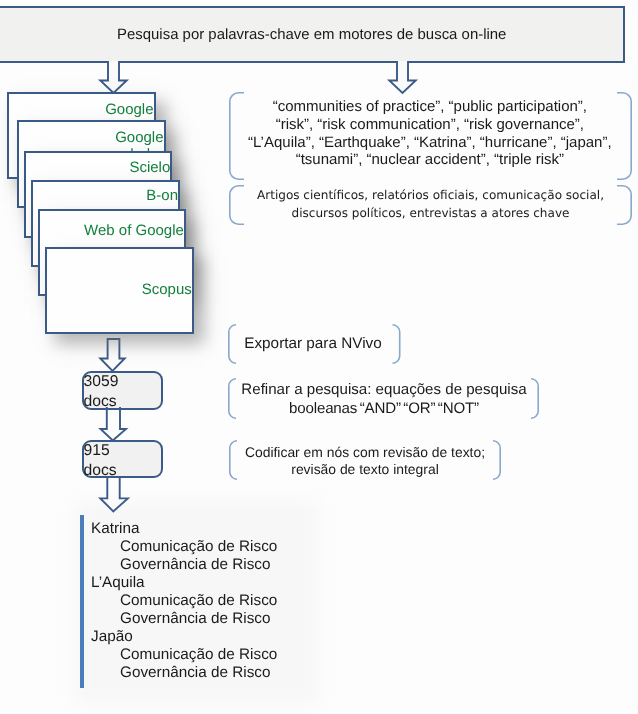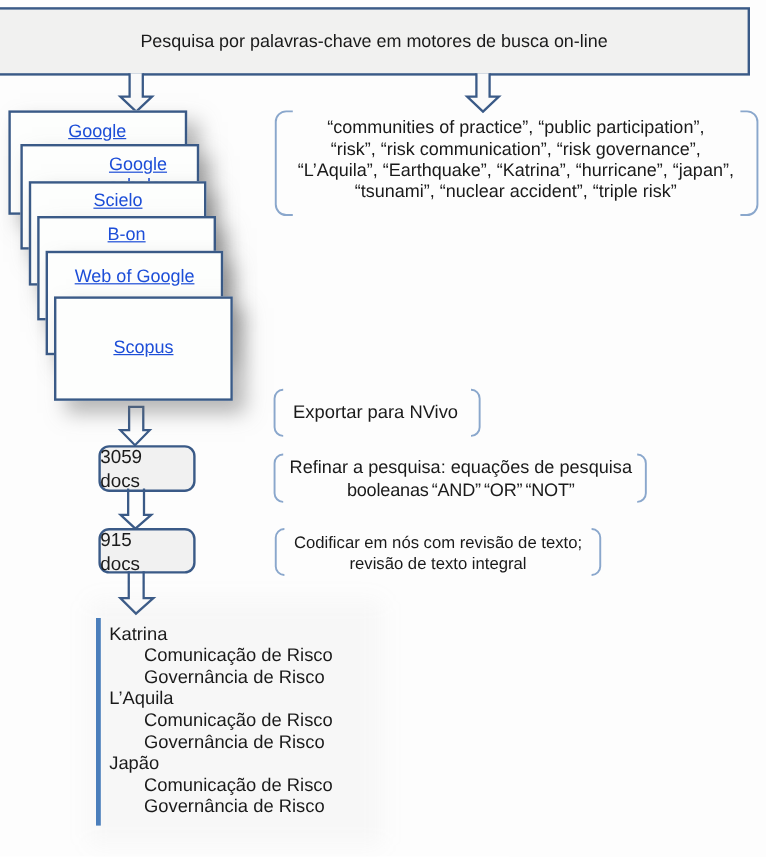--- a/index.html
+++ b/index.html
@@ -10,21 +10,21 @@
   .abs{position:absolute;}
 
   
   #title-box{left:-8px;top:6px;width:633px;height:57px;
     border:2px solid #3a5a87;background:#f1f1f0;box-sizing:border-box;}
   #title-text{left:117px;top:25.5px;width:400px;font-size:14.95px;line-height:18px;color:#1a1a1a;white-space:nowrap;}
 
   
   .srcbox{border:2px solid #3a5a87;background:#fdfefd;box-sizing:border-box;
     box-shadow:10px 10px 16px rgba(110,110,110,0.5);}
-  .srclabel{position:absolute;left:0;right:0;text-align:center;font-size:15px;color:#1d4ed8;text-decoration:underline;}
+  .srclabel{position:absolute;left:0;right:0;text-align:right;font-size:15px;color:#15803d;}
 
   
   .countbox{border:2px solid #3a5a87;border-radius:9px;background:#f1f1f1;box-sizing:border-box;
     display:flex;flex-direction:column;justify-content:center;padding-top:3px;}
   .countbox span{display:block;font-size:15.7px;line-height:19.5px;color:#1a1a1a;}
 
   
   .note{position:absolute;}
   .note .txt{position:absolute;left:0;right:0;text-align:center;color:#1a1a1a;}
   .note svg{position:absolute;left:0;top:0;overflow:visible;}
@@ -79,20 +79,30 @@
       <path d="M388 0.8 H393.5 A8.7 8.7 0 0 1 402.2 9.5 V78.5 A8.7 8.7 0 0 1 393.5 87.2 H388" stroke="#8aa7cc" stroke-width="1.6"></path>
     </svg>
     <div class="txt" style="top:6.5px;font-size:15px;line-height:17.8px;margin-left:-1.3px;">
       <div>“communities  of practice”, “public  participation”,</div>
       <div>“risk”, “risk communication”,  “risk governance”,</div>
       <div>“L’Aquila”,  “Earthquake”, “Katrina”,  “hurricane”, “japan”,</div>
       <div>“tsunami”,  “nuclear  accident”, “triple  risk”</div>
     </div>
   </div>
 
+  <div class="note" style="left:229px;top:184.5px;width:403px;height:40px;">
+    <svg width="403" height="40" viewBox="0 0 403 40" fill="none">
+      <path d="M15 0.8 H9.5 A8.7 8.7 0 0 0 0.8 9.5 V30.5 A8.7 8.7 0 0 0 9.5 39.2 H15" stroke="#8aa7cc" stroke-width="1.6"></path>
+      <path d="M388 0.8 H393.5 A8.7 8.7 0 0 1 402.2 9.5 V30.5 A8.7 8.7 0 0 1 393.5 39.2 H388" stroke="#8aa7cc" stroke-width="1.6"></path>
+    </svg>
+    <div class="txt" style="top:2.5px;font-size:12.05px;line-height:17.9px;font-family:'DejaVu Sans',sans-serif;">
+      <div>Artigos científicos, relatórios oficiais, comunicação social,</div>
+      <div>discursos políticos, entrevistas a atores chave</div>
+    </div>
+  </div>
 
   <div class="note" style="left:228px;top:324px;width:173px;height:40px;">
     <svg width="173" height="40" viewBox="0 0 173 40" fill="none">
       <path d="M8 0.8 H7.8 A7.2 7.2 0 0 0 0.8 8 V32 A7.2 7.2 0 0 0 7.8 39.2 H8" stroke="#8aa7cc" stroke-width="1.6"></path>
       <path d="M164.5 0.8 H164.7 A7.2 7.2 0 0 1 171.7 8 V32 A7.2 7.2 0 0 1 164.7 39.2 H164.5" stroke="#8aa7cc" stroke-width="1.6"></path>
     </svg>
     <div class="txt" style="top:10px;font-size:15.3px;line-height:19px;margin-left:-3px;text-align:center;">
       <div>Exportar para NVivo</div>
     </div>
   </div>

